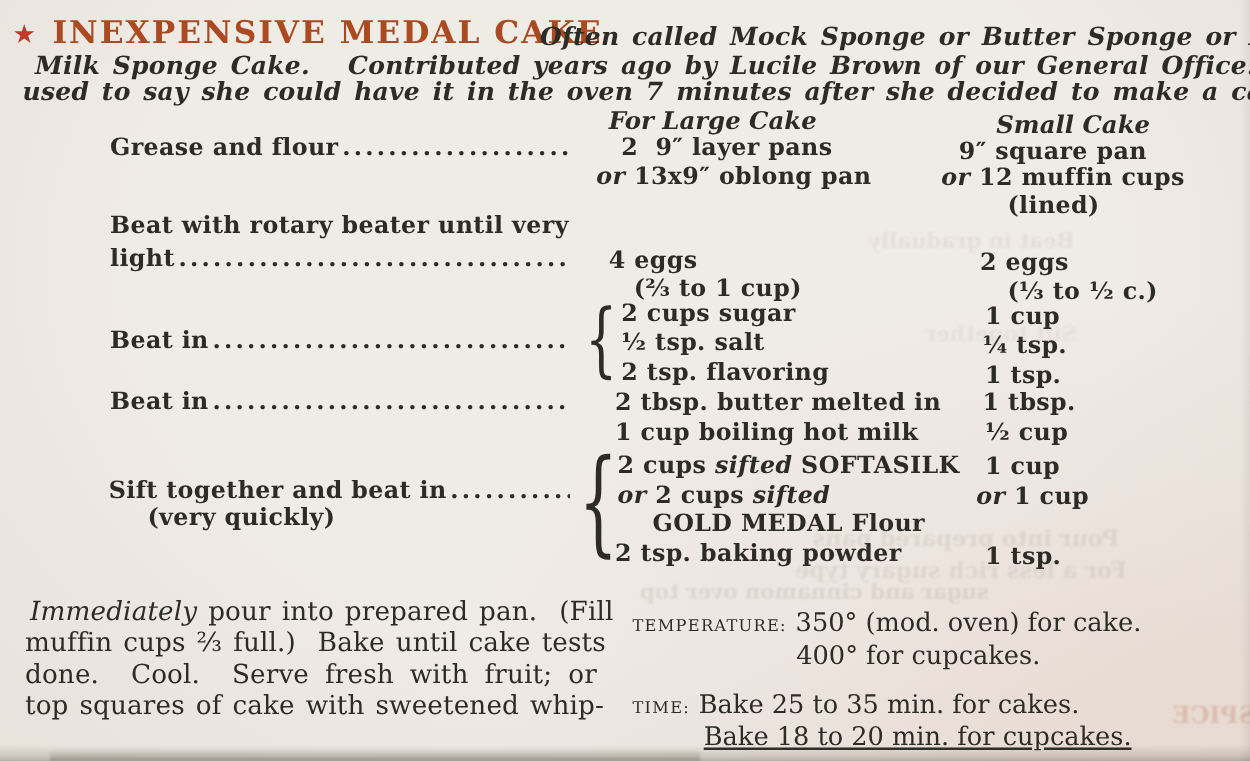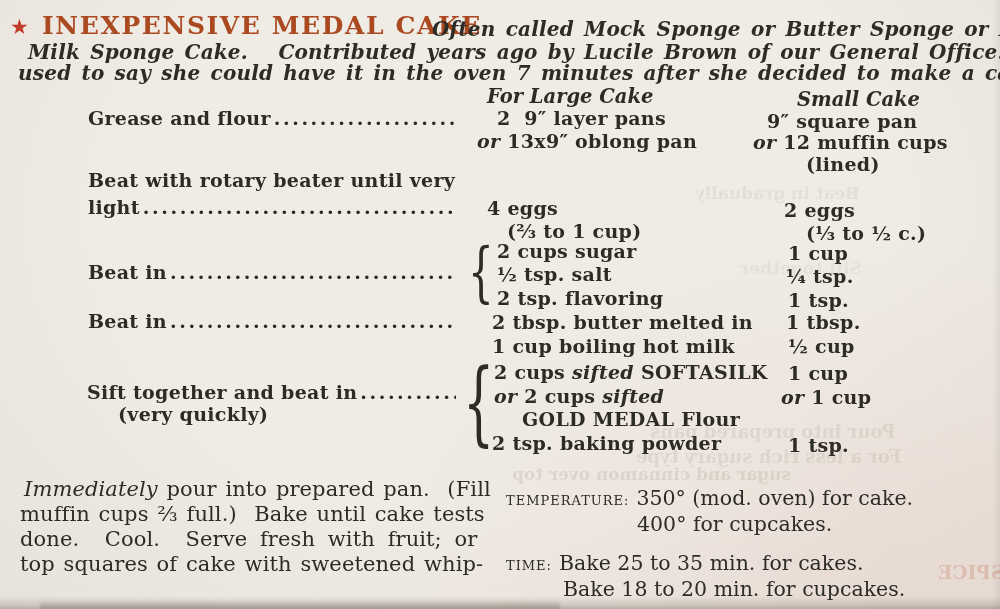--- a/index.html
+++ b/index.html
@@ -109,21 +109,21 @@
   <span class="abs t" style="left:788px;top:434px;">1 tsp.</span>
 
   <span class="abs para" style="left:24px;top:477px;"><span class="it">Immediately</span><span> pour into prepared pan.  (Fill</span></span>
   <span class="abs para" style="left:20px;top:502px;">muffin cups ⅔ full.)  Bake until cake tests</span>
   <span class="abs para" style="left:20px;top:527px;word-spacing:6px;">done.  Cool.  Serve fresh with fruit; or</span>
   <span class="abs para" style="left:20px;top:552px;">top squares of cake with sweetened whip-</span>
 
   <span class="abs bake" style="left:506px;top:486px;"><span class="caps">TEMPERATURE:</span><span class="val">350° (mod. oven) for cake.</span></span>
   <span class="abs bake" style="left:637px;top:512px;">400° for cupcakes.</span>
   <span class="abs bake" style="left:506px;top:551px;"><span class="caps">TIME:</span><span class="val">Bake 25 to 35 min. for cakes.</span></span>
-  <span class="abs bake" style="left:563px;top:577px;">Bake 18 to 20 min. for cupcakes.</span>
+  <span class="abs bake" style="left:563px;top:577px;text-decoration:underline;">Bake 18 to 20 min. for cupcakes.</span>
 
   <span class="abs ghost" style="left:695px;top:183px;font-size:17px;opacity:0.09;">Beat in gradually</span>
   <span class="abs ghost" style="left:740px;top:258px;font-size:17px;opacity:0.08;">Sift together</span>
   <span class="abs ghost" style="left:650px;top:421px;font-size:18px;opacity:0.13;">Pour into prepared pans</span>
   <span class="abs ghost" style="left:636px;top:446px;font-size:18px;opacity:0.13;">For a less rich sugary type</span>
   <span class="abs ghost" style="left:512px;top:464px;font-size:17px;opacity:0.15;">sugar and cinnamon over top</span>
   <span class="abs ghost" style="left:938px;top:561px;font-size:19px;opacity:0.22;color:#b5502d;">SPICE</span>
 
   <div class="abs shadow-bottom"></div>
   <div class="abs shadow-bottom-left"></div>

